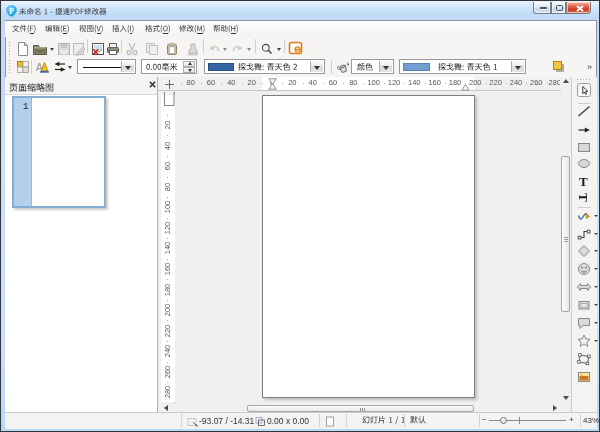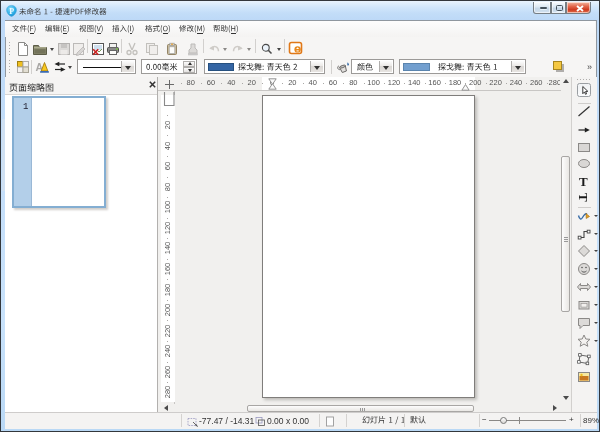--- a/index.html
+++ b/index.html
@@ -677,21 +677,21 @@
       <rect x="3.5" y="7" width="9" height="4.5" fill="#c87820"></rect>
       <circle cx="5.5" cy="6" r="1.2" fill="#f0c020"></circle>
     </svg>
 <div id="status"></div>
 <div class="vs" style="left:180px;top:413px;height:13px;"></div>
 <svg class="icon" style="left:186px;top:414px;width:13px;height:13px;" viewBox="0 0 13 13">
       <rect x="1" y="3.5" width="8" height="7" fill="none" stroke="#9a98c0" stroke-width=".8" stroke-dasharray="1.6 1"></rect>
       <path d="M6 7l4.5 4.5" stroke="#555" stroke-width=".9"></path>
       <path d="M11 11.5l-2.6-.6.7-2z" fill="#555"></path>
     </svg>
-<div class="st" style="left:198px;font-size:8.5px;">-77.47 / -14.31</div>
+<div class="st" style="left:198px;font-size:8.5px;">-93.07 / -14.31</div>
 <svg class="icon" style="left:254px;top:414px;width:12px;height:13px;" viewBox="0 0 12 13">
       <rect x="1" y="2.5" width="6" height="5.5" fill="none" stroke="#9a98c0" stroke-width=".8"></rect>
       <rect x="3.5" y="5" width="6" height="5.5" fill="none" stroke="#555" stroke-width=".8"></rect>
     </svg>
 <div class="st" style="left:266px;font-size:8.5px;">0.00 x 0.00</div>
 <div class="vs" style="left:318px;top:413px;height:13px;"></div>
 <svg class="icon" style="left:324px;top:415px;width:11px;height:12px;" viewBox="0 0 11 12">
       <rect x="1.5" y="1" width="7" height="9" fill="#fdfdfd" stroke="#999" stroke-width=".9"></rect>
     </svg>
 <div class="vs" style="left:345px;top:413px;height:13px;"></div>
@@ -728,13 +728,13 @@
         </g>
       </g>
     </svg>
 <div class="vs" style="left:478px;top:413px;height:13px;"></div>
 <div class="st" style="left:481px;top:414px;">−</div>
 <div class="abs" style="left:488px;top:419px;width:77px;height:1px;background:#8a8886;"></div>
 <div class="abs" style="left:518px;top:416px;width:1px;height:7px;background:#8a8886;"></div>
 <div class="abs" style="left:499px;top:415.5px;width:7px;height:7px;background:linear-gradient(#fdfdfd,#d8d6d4);border:1px solid #777;border-radius:4px;"></div>
 <div class="st" style="left:568px;top:414px;">+</div>
 <div class="vs" style="left:579px;top:413px;height:13px;"></div>
-<div class="st" style="left:582px;">89%</div>
+<div class="st" style="left:582px;">43%</div>
 </div>
 </body></html>

